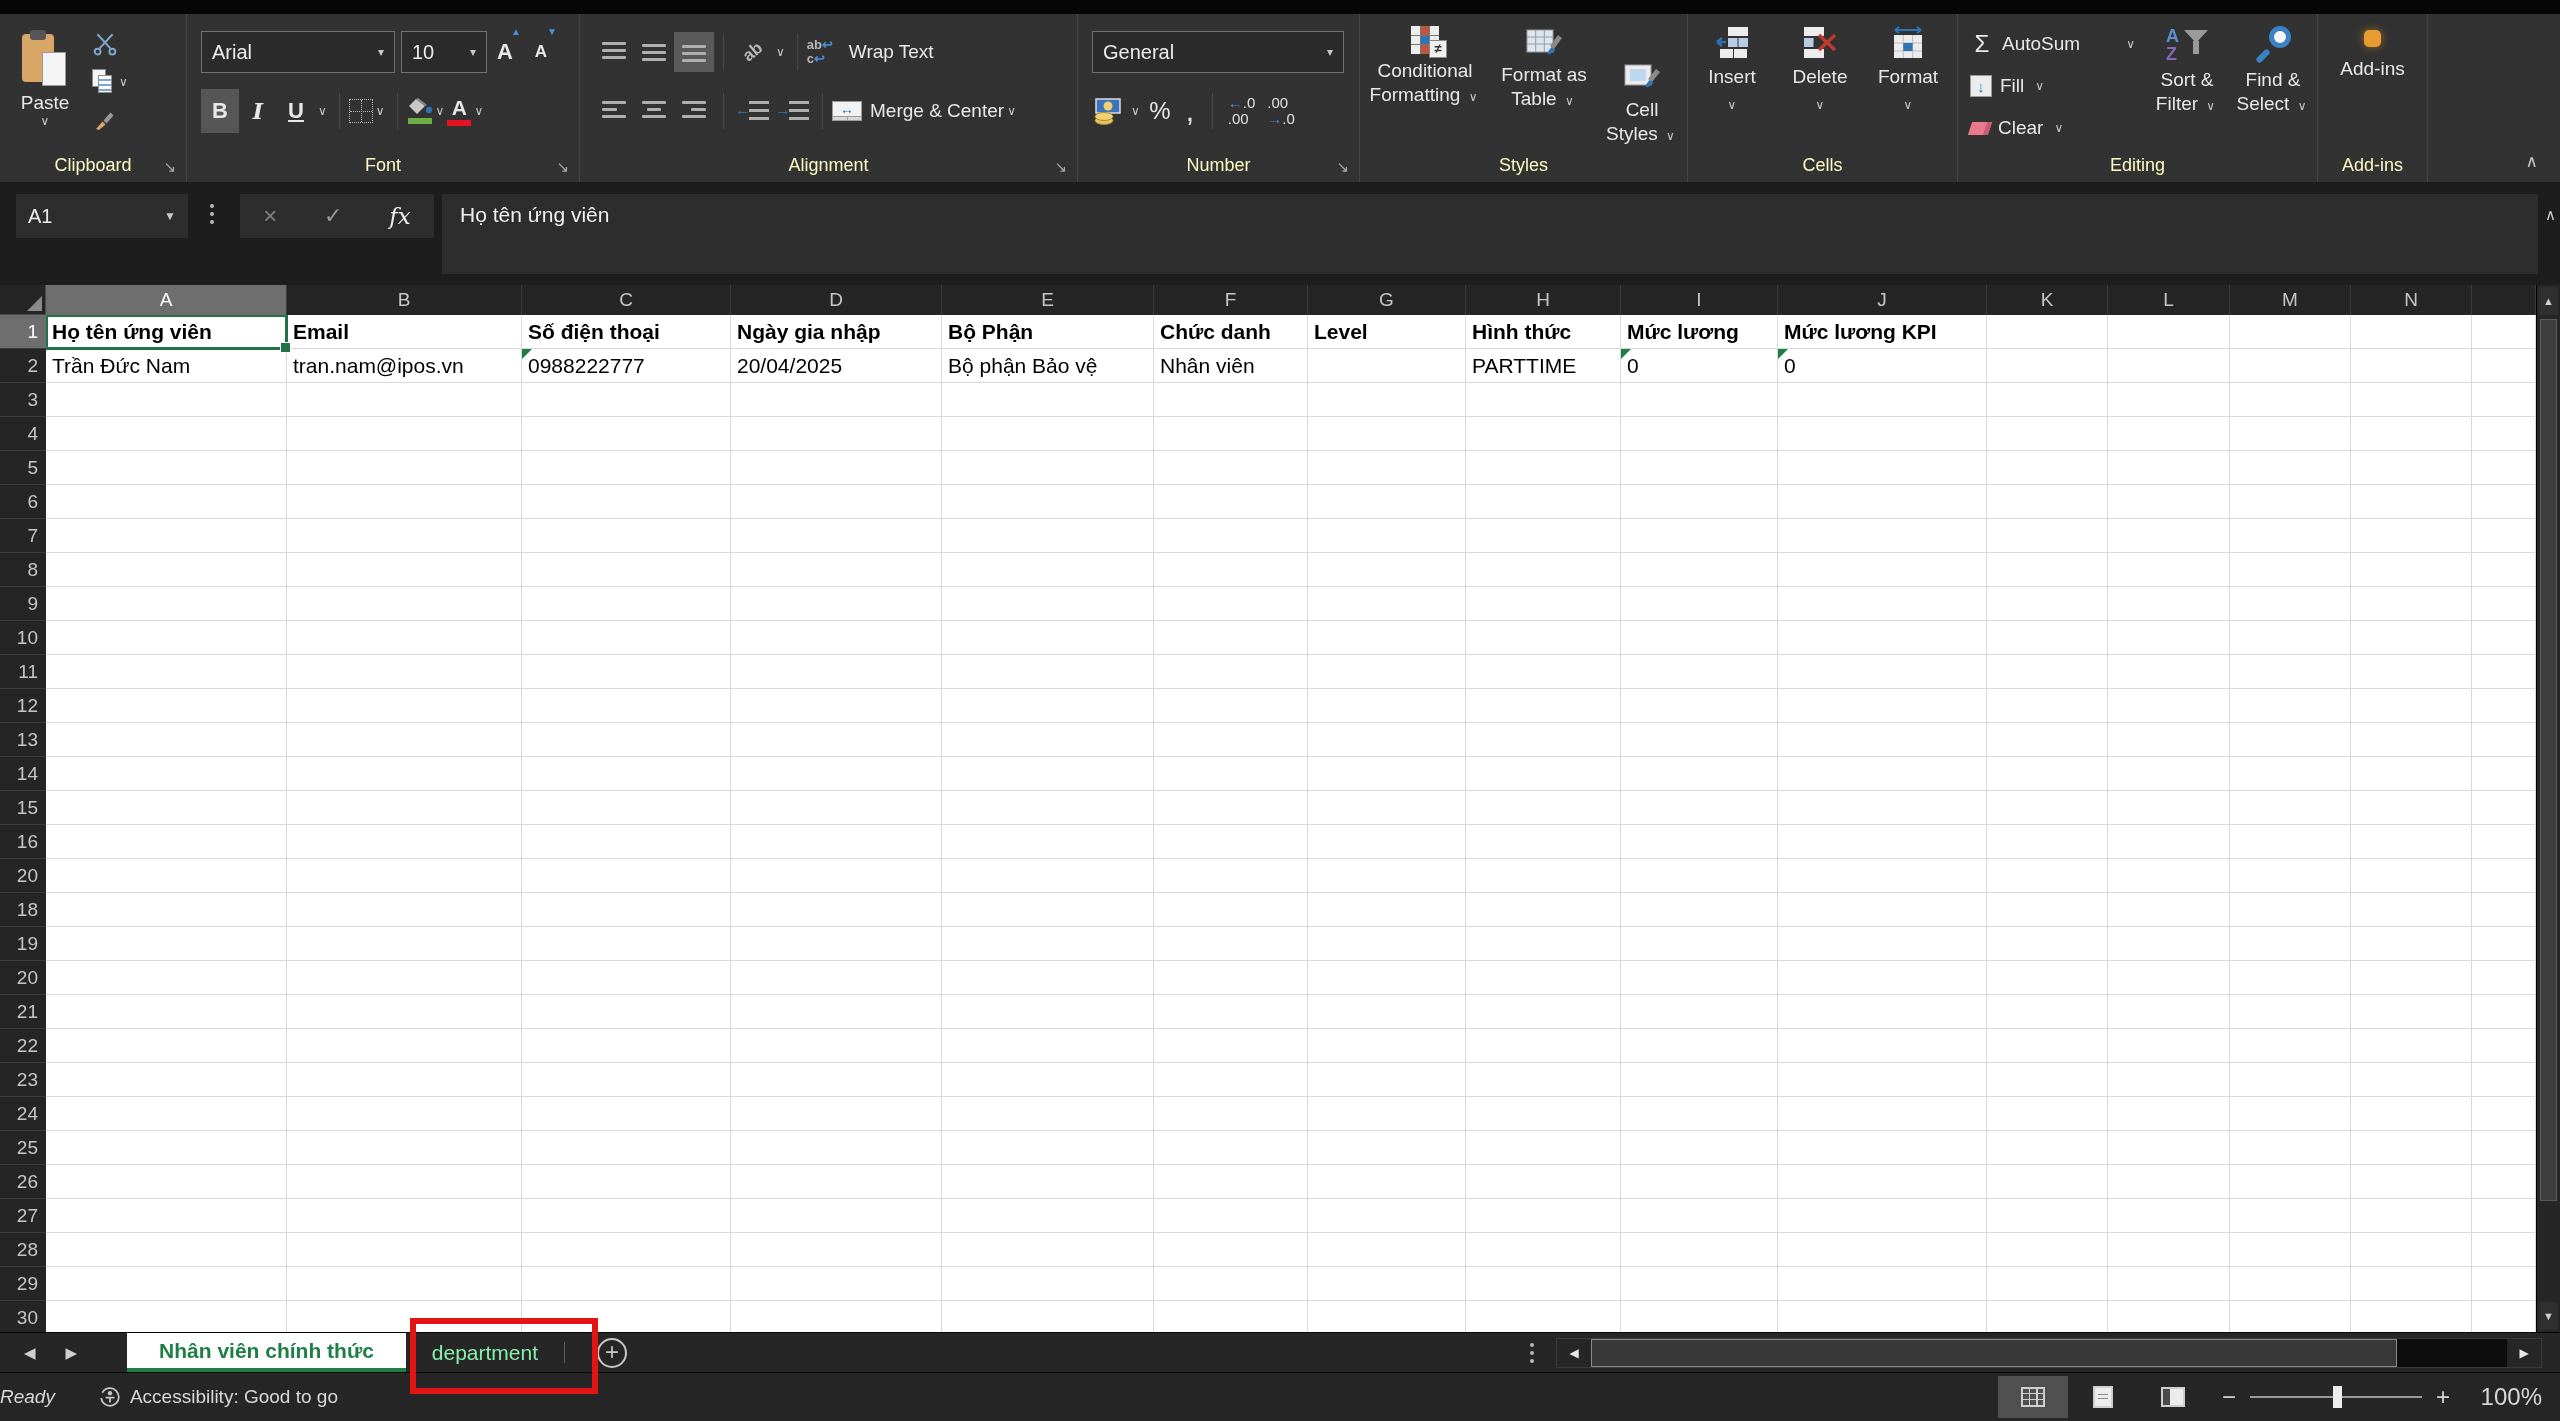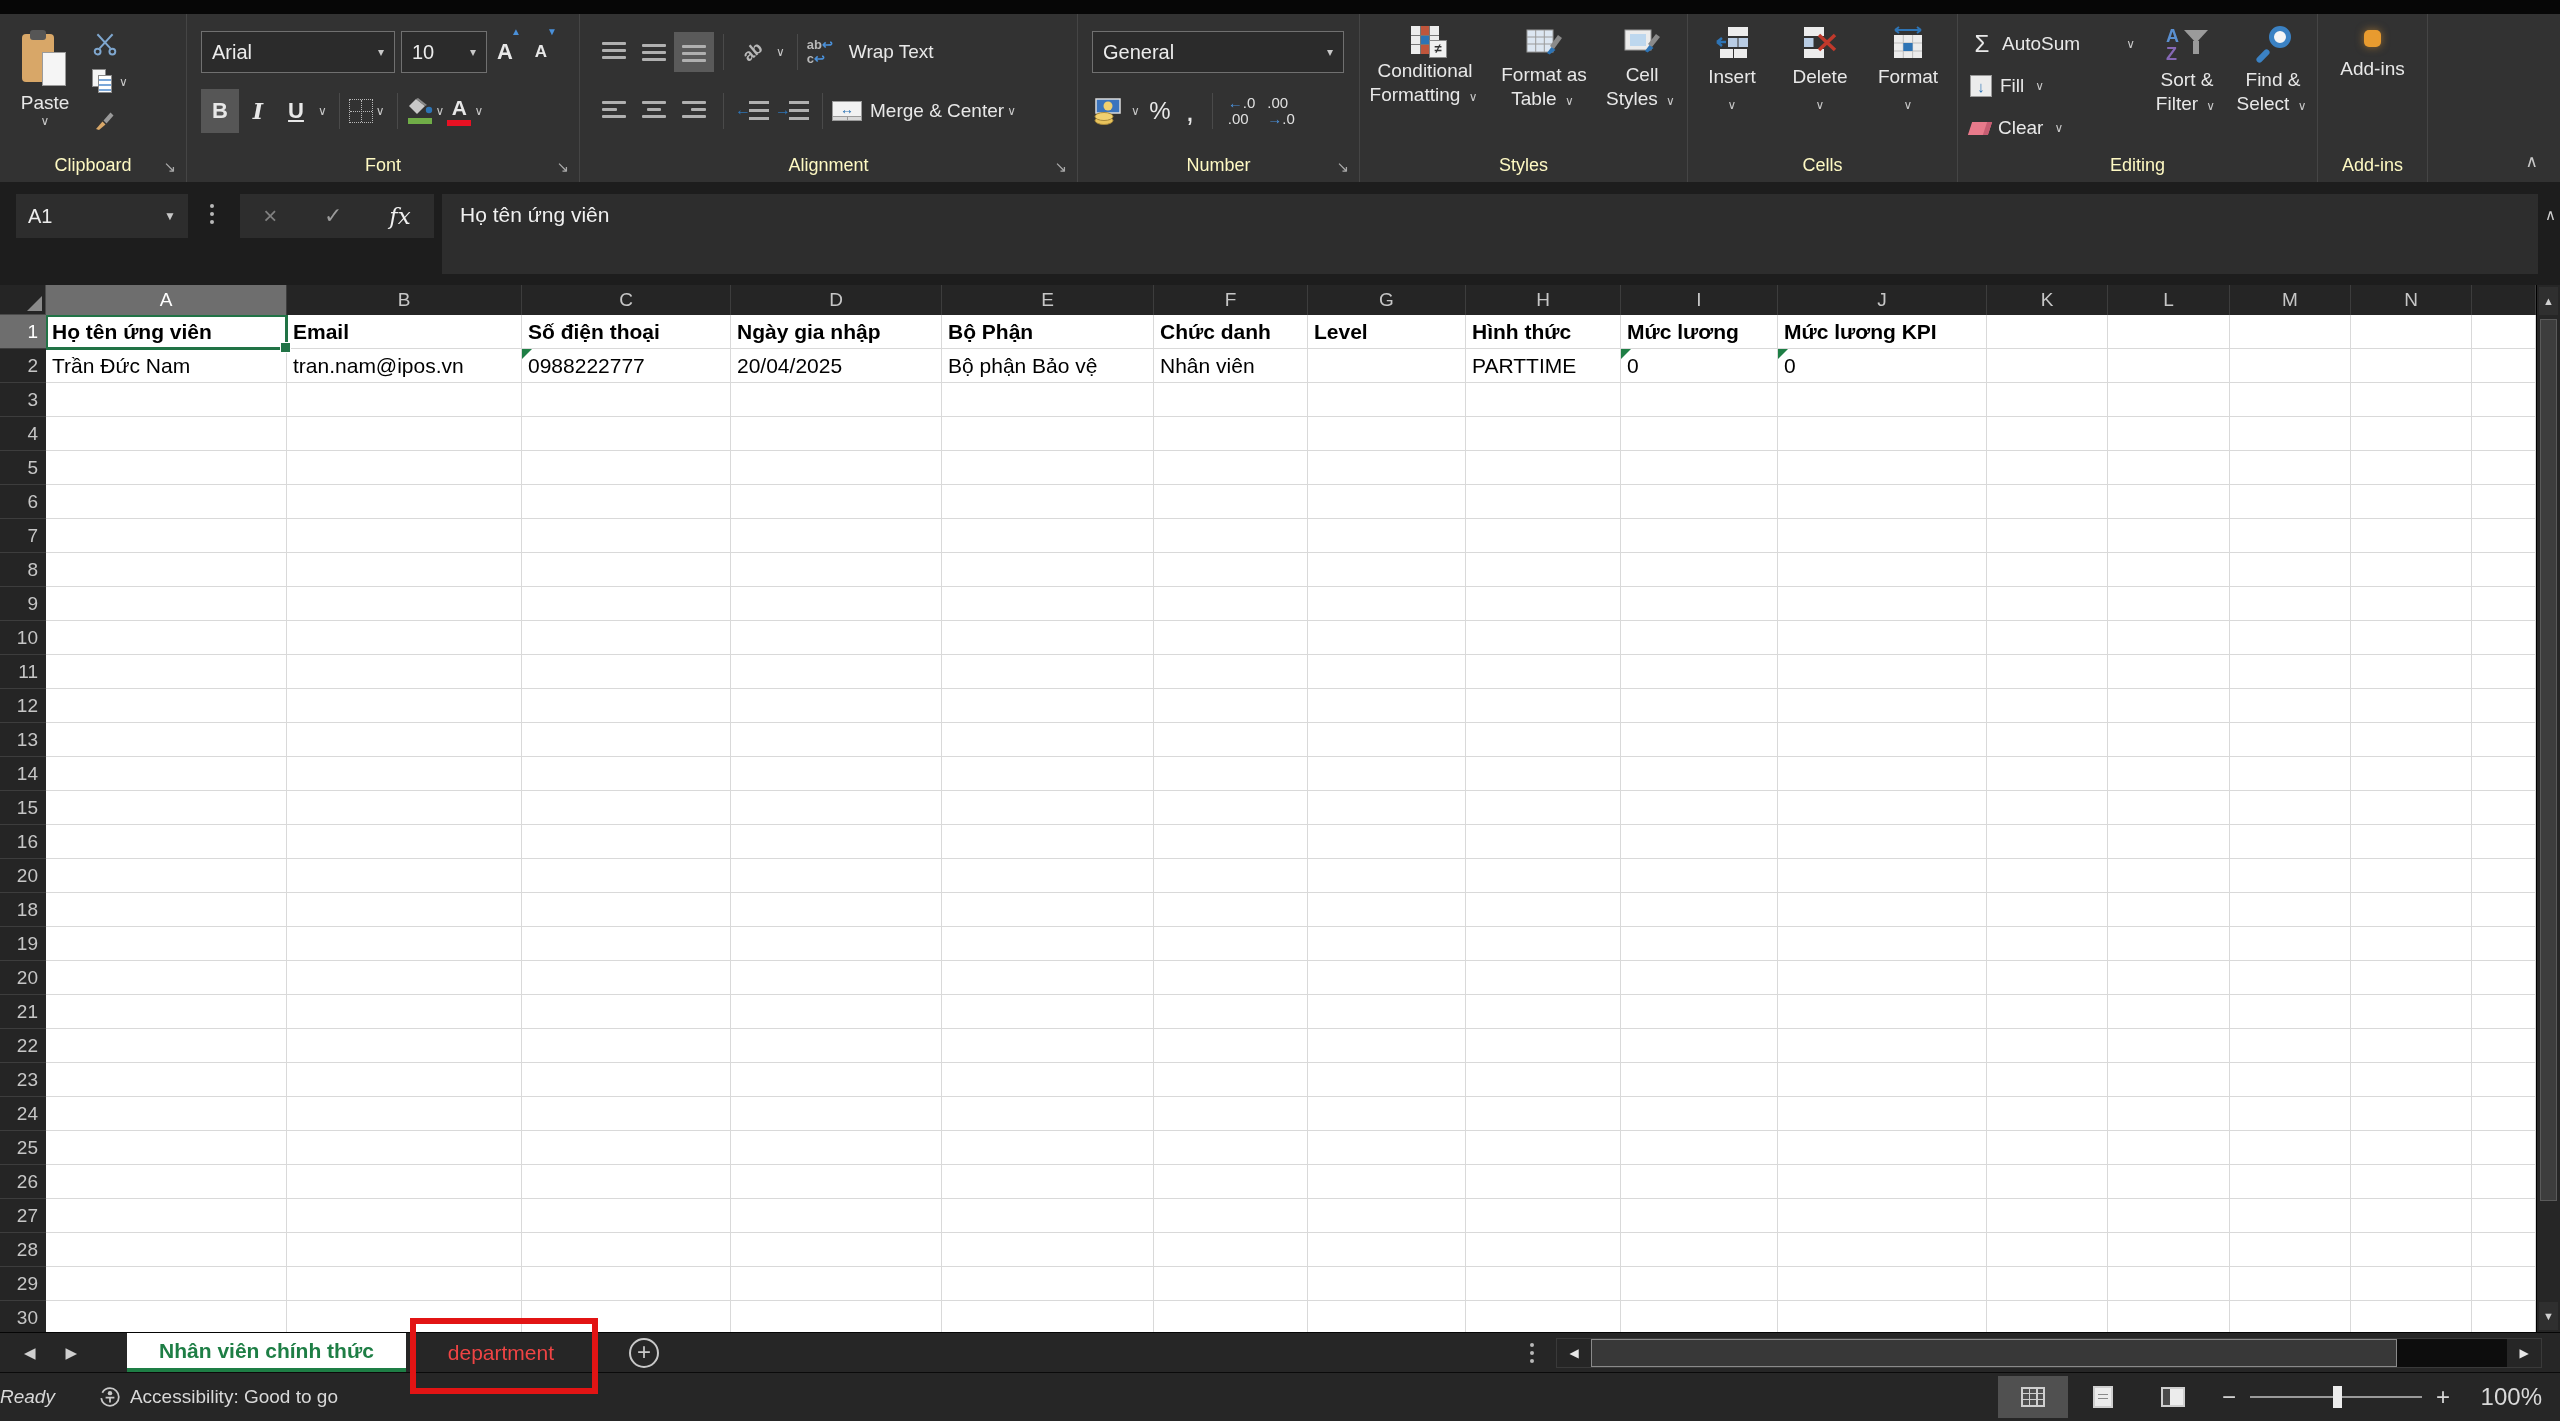--- a/index.html
+++ b/index.html
@@ -153,21 +153,21 @@
   .vscroll{position:absolute;right:0;top:0;width:24px;bottom:0;background:#262626;border-left:1px solid #000;box-sizing:border-box;}
   .vs-btn{position:absolute;left:2px;right:2px;height:28px;background:#2f2f2f;color:#d0d0d0;display:flex;align-items:center;justify-content:center;font-size:11px;}
   .vs-up{top:2px;}
   .vs-down{bottom:2px;}
   .vs-thumb{position:absolute;left:3px;right:3px;top:34px;height:880px;background:#3d3d3d;border:1px solid #5a5a5a;}
   
   .tabbar{position:absolute;top:1332px;left:0;right:0;height:40px;background:#262626;border-top:1px solid #050505;display:flex;align-items:stretch;box-sizing:border-box;}
   .tnav{display:flex;align-items:center;gap:30px;padding:0 24px;color:#cfcfcf;font-size:15px;}
   .tab-active{margin-left:26px;display:flex;align-items:center;padding:0 32px;background:#ffffff;color:#1e7e45;
     font-weight:bold;font-size:21px;border-bottom:4px solid #1e7e45;box-sizing:border-box;}
-  .tab-dept{display:flex;align-items:center;padding:0 42px;color:#ef4444;font-size:21px;}
+  .tab-dept{display:flex;align-items:center;padding:0 26px;color:#86efac;font-size:21px;}
   .tdivider{width:1px;background:#5a5a5a;margin:9px 0;}
   .addsheet{width:30px;height:30px;border:2px solid #c8c8c8;border-radius:50%;color:#c8c8c8;display:flex;align-items:center;
     justify-content:center;font-size:24px;line-height:1;margin:auto 0 auto 32px;box-sizing:border-box;padding-bottom:2px;}
   .tspacer{flex:1;}
   .tdots{align-self:center;margin-right:22px;position:relative;top:-8px;}
   .hscroll{align-self:center;display:flex;align-items:stretch;height:30px;width:986px;margin-right:18px;background:#0d0d0d;border:1px solid #3a3a3a;box-sizing:border-box;}
   .hs-btn{width:34px;display:flex;align-items:center;justify-content:center;color:#e8e8e8;font-size:12px;background:#262626;}
   .hs-thumb{width:806px;background:#383838;border:1px solid #8a8a8a;box-sizing:border-box;}
   .hs-track{flex:1;background:#0d0d0d;}
   .red-rect{position:absolute;left:410px;top:1318px;width:188px;height:76px;border:6px solid #e21414;z-index:99;box-sizing:border-box;pointer-events:none;}
@@ -440,21 +440,21 @@
       </div>
       <div class="bigbtn" style="width:108px;">
         <svg class="sicon" width="38" height="32" viewBox="0 0 38 32">
           <rect x="2" y="4" width="26" height="22" fill="#dce6f1" stroke="#9a9a9a"></rect>
           <path d="M2 11 H28 M2 18 H28 M10.7 4 V26 M19.3 4 V26" stroke="#9a9a9a" fill="none"></path>
           <path d="M25 20 L33 9 L37 12 L29 23 Z" fill="#8a8a8a"></path>
           <path d="M22 27 l4.5 -6 l4 3 l-6 4.5 Z" fill="#2e74b5"></path>
         </svg>
         <span><span>Format as</span><br><span>Table</span> <span class="chev">∨</span></span>
       </div>
-      <div class="bigbtn" style="width:88px;">
+      <div class="bigbtn" style="width:88px;justify-content:center;">
         <svg class="sicon" width="38" height="32" viewBox="0 0 38 32">
           <rect x="2" y="4" width="26" height="20" fill="#ececec" stroke="#9a9a9a"></rect>
           <rect x="7" y="8" width="16" height="12" fill="#bdd7ee"></rect>
           <path d="M25 18 L33 8 L37 11 L29 21 Z" fill="#8a8a8a"></path>
           <path d="M22 25 l4.5 -6 l4 3 l-6 4.5 Z" fill="#2e74b5"></path>
         </svg>
         <span><span>Cell</span><br><span>Styles</span> <span class="chev">∨</span></span>
       </div>
       <div class="glabel">Styles</div>
     </section>

